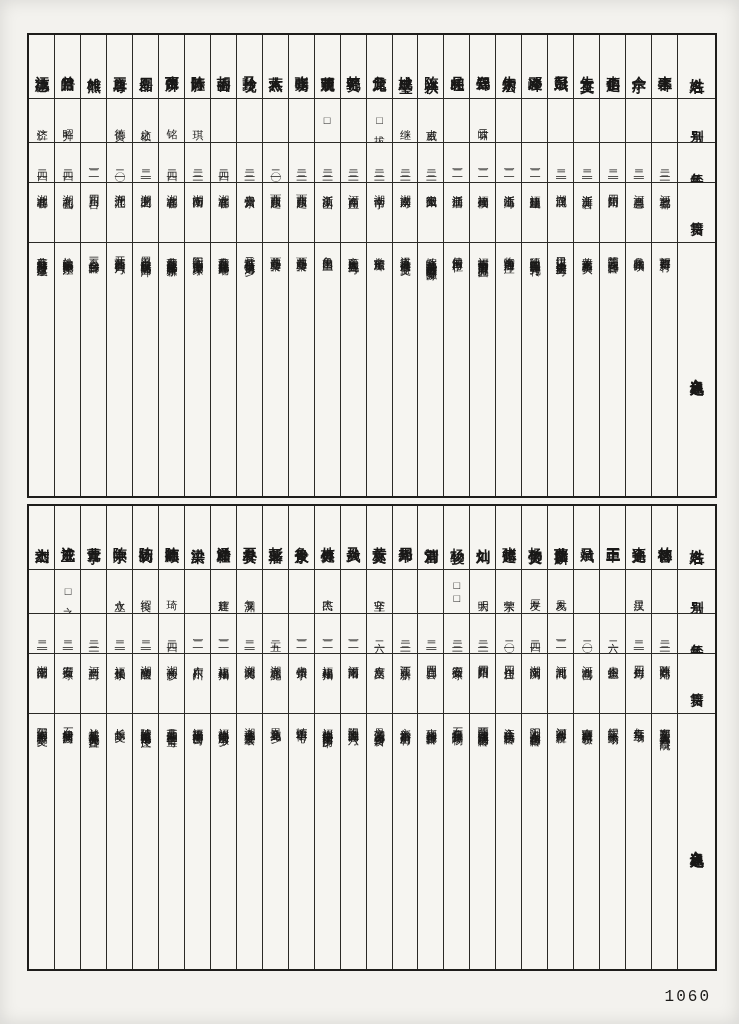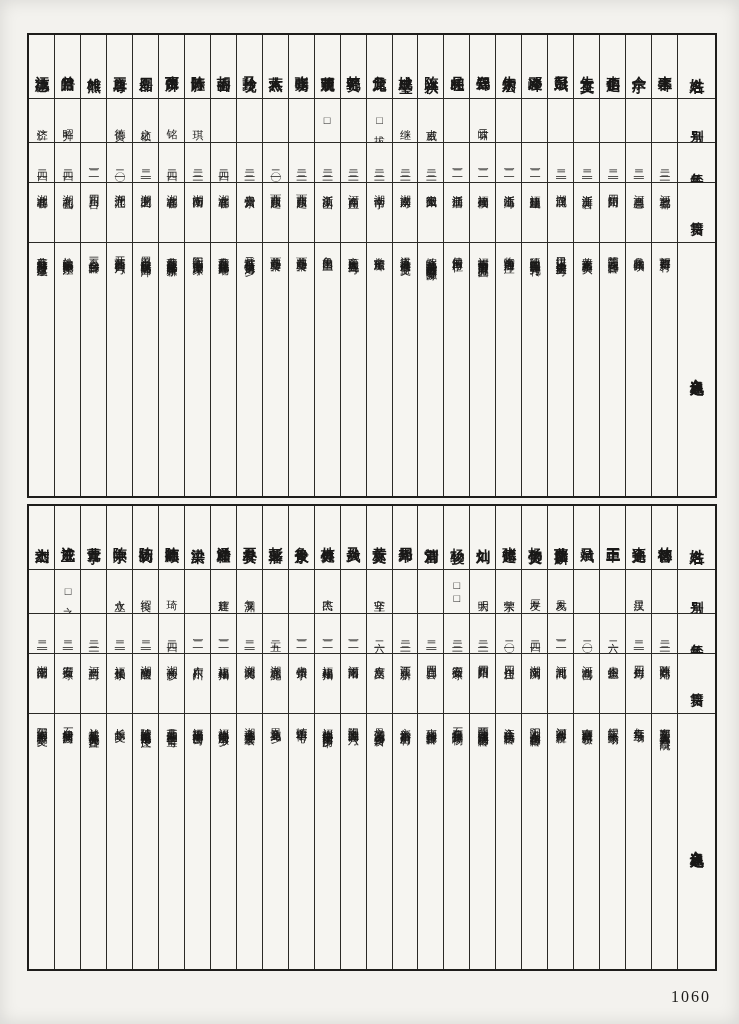--- a/index.html
+++ b/index.html
@@ -55,21 +55,21 @@
   .header-col .c-alias{font-size:13px;justify-content:space-evenly;}
   .header-col .c-age{font-size:13px;justify-content:space-evenly;letter-spacing:0;}
   .header-col .c-native{font-size:13px;justify-content:space-evenly;padding-top:0;}
   .header-col .c-addr{font-size:14px;justify-content:space-evenly;padding-top:0;}
   .page-number{
     position:absolute;
     right:28px;bottom:18px;
     font-size:16px;
     letter-spacing:2px;
     color:#1c1b19;
-    font-family:Liberation Serif, serif;
+    font-family:Liberation Mono, monospace;
   }
 </style>
 </head>
 <body>
 
 <div class="page">
 
   <div class="tbl tbl-top">
     <div class="col header-col">
       <div class="cell c-name">姓名</div>

